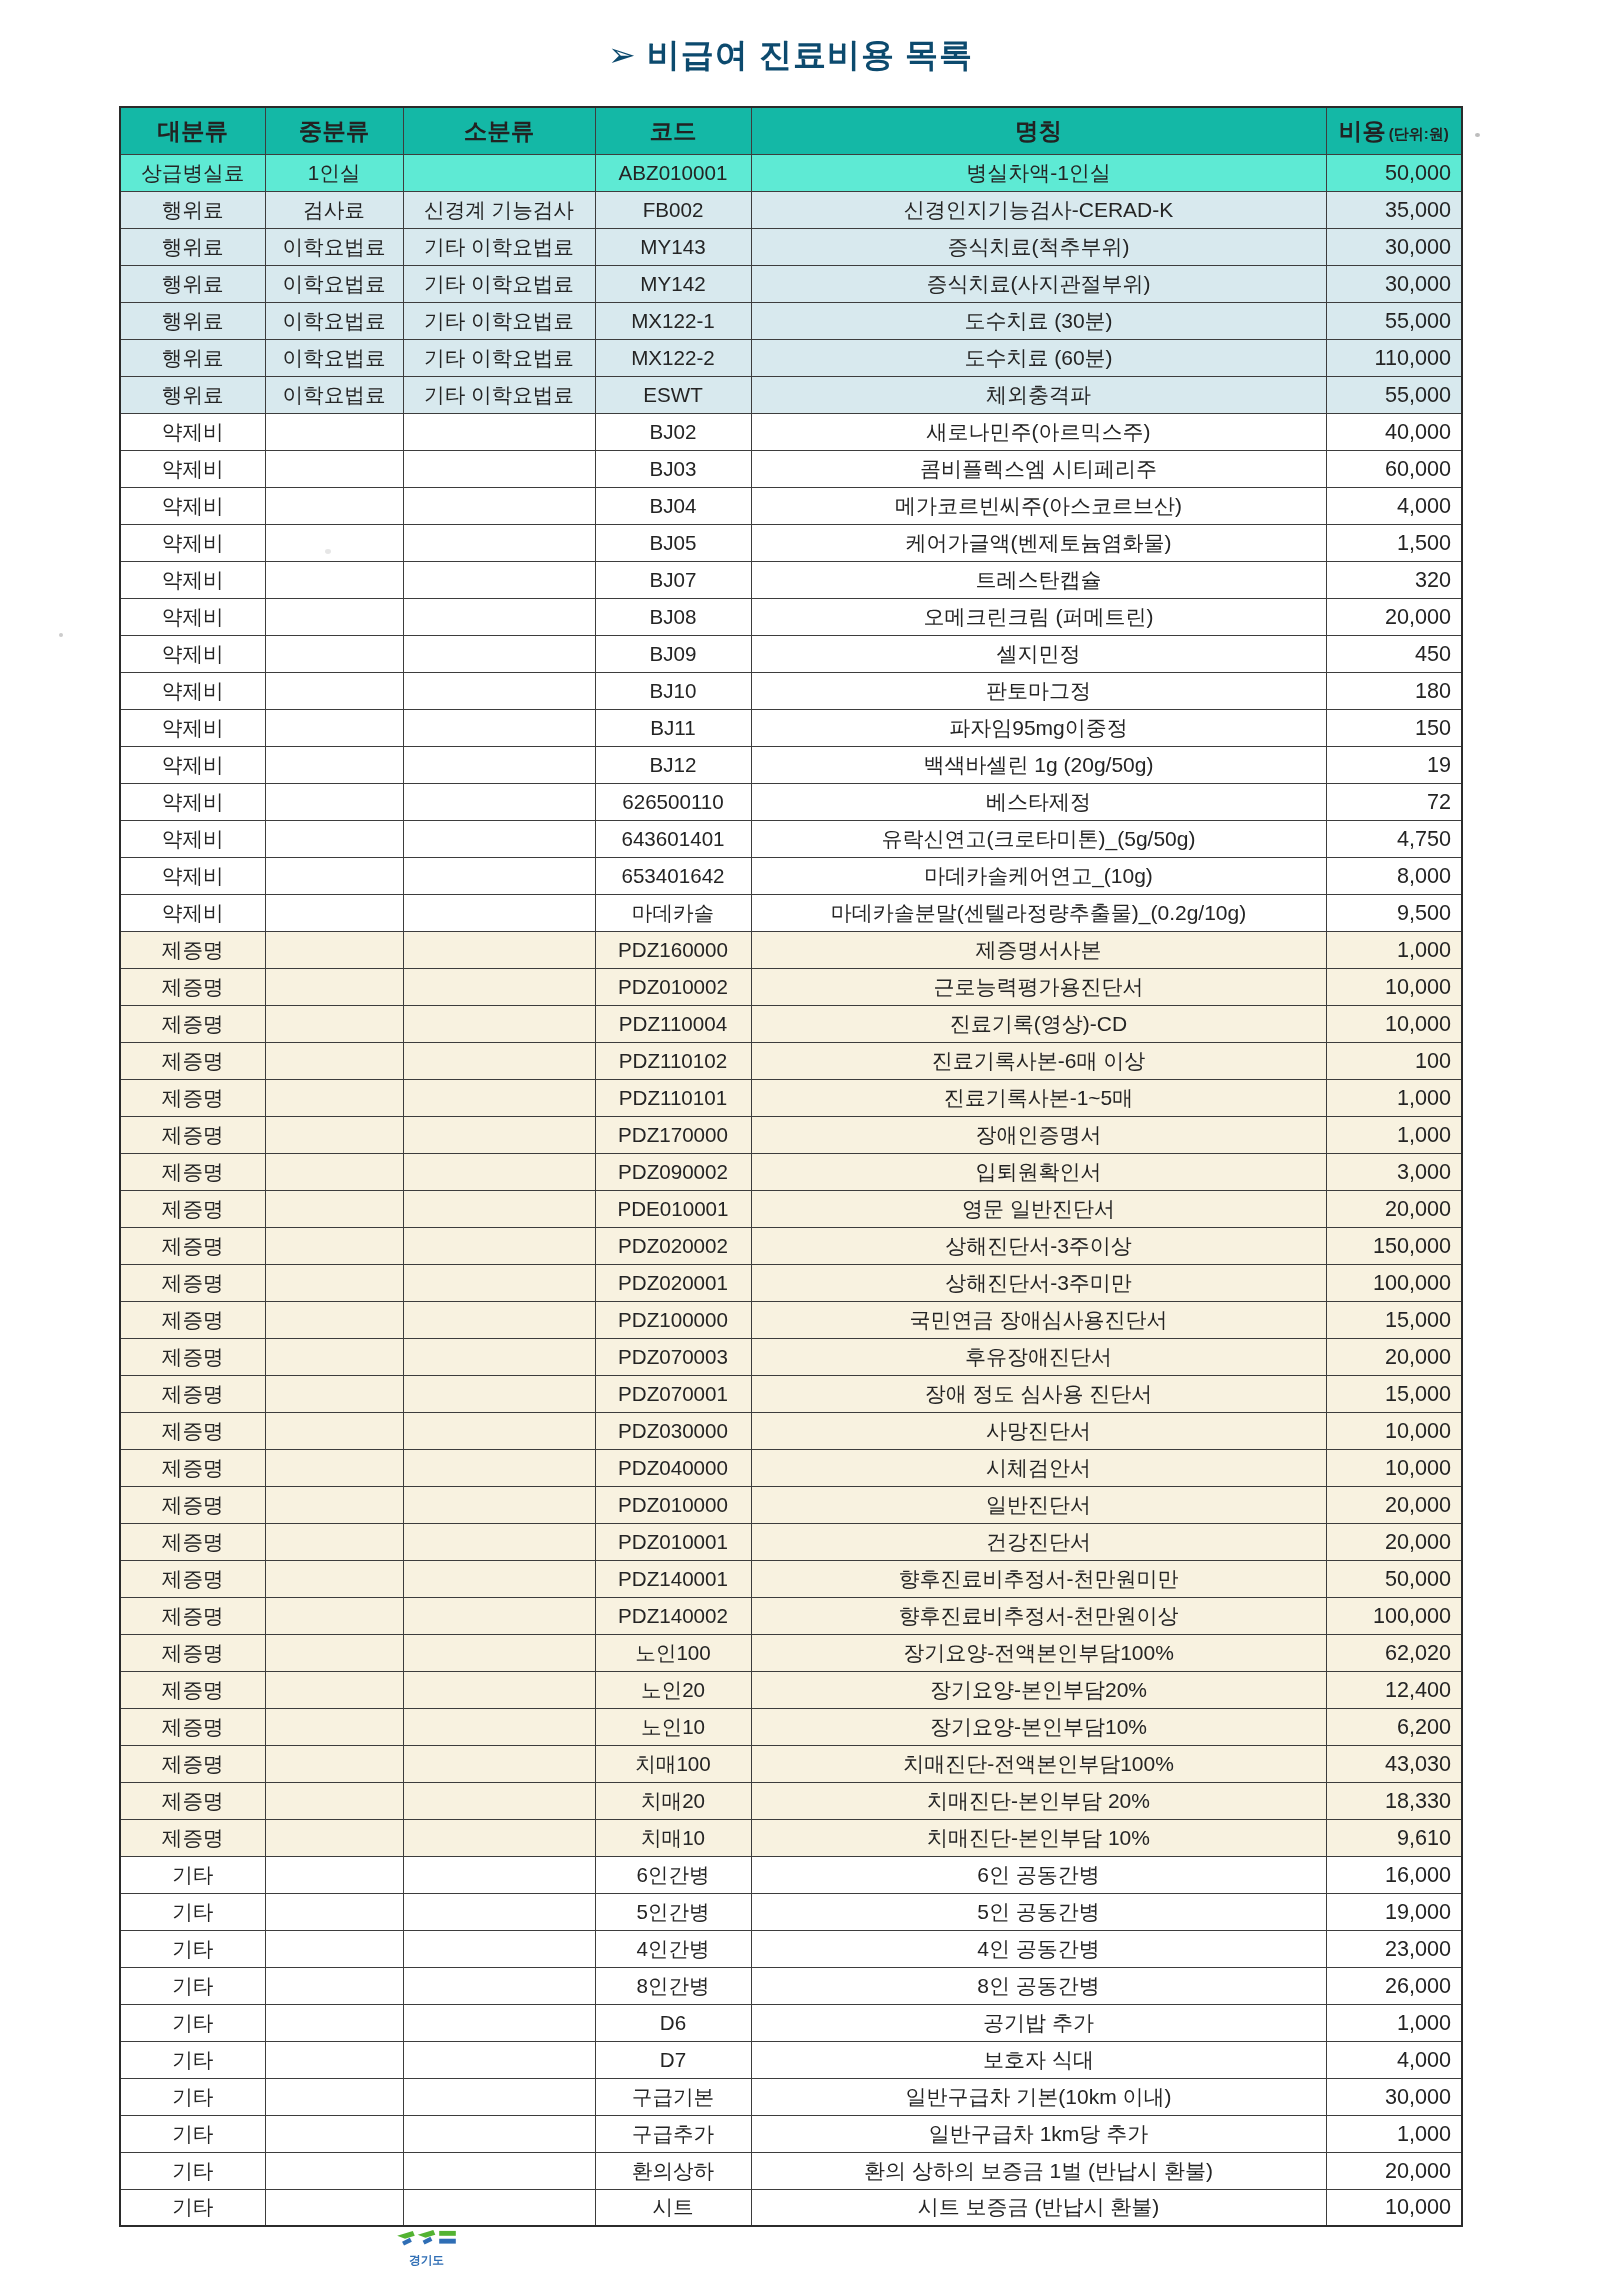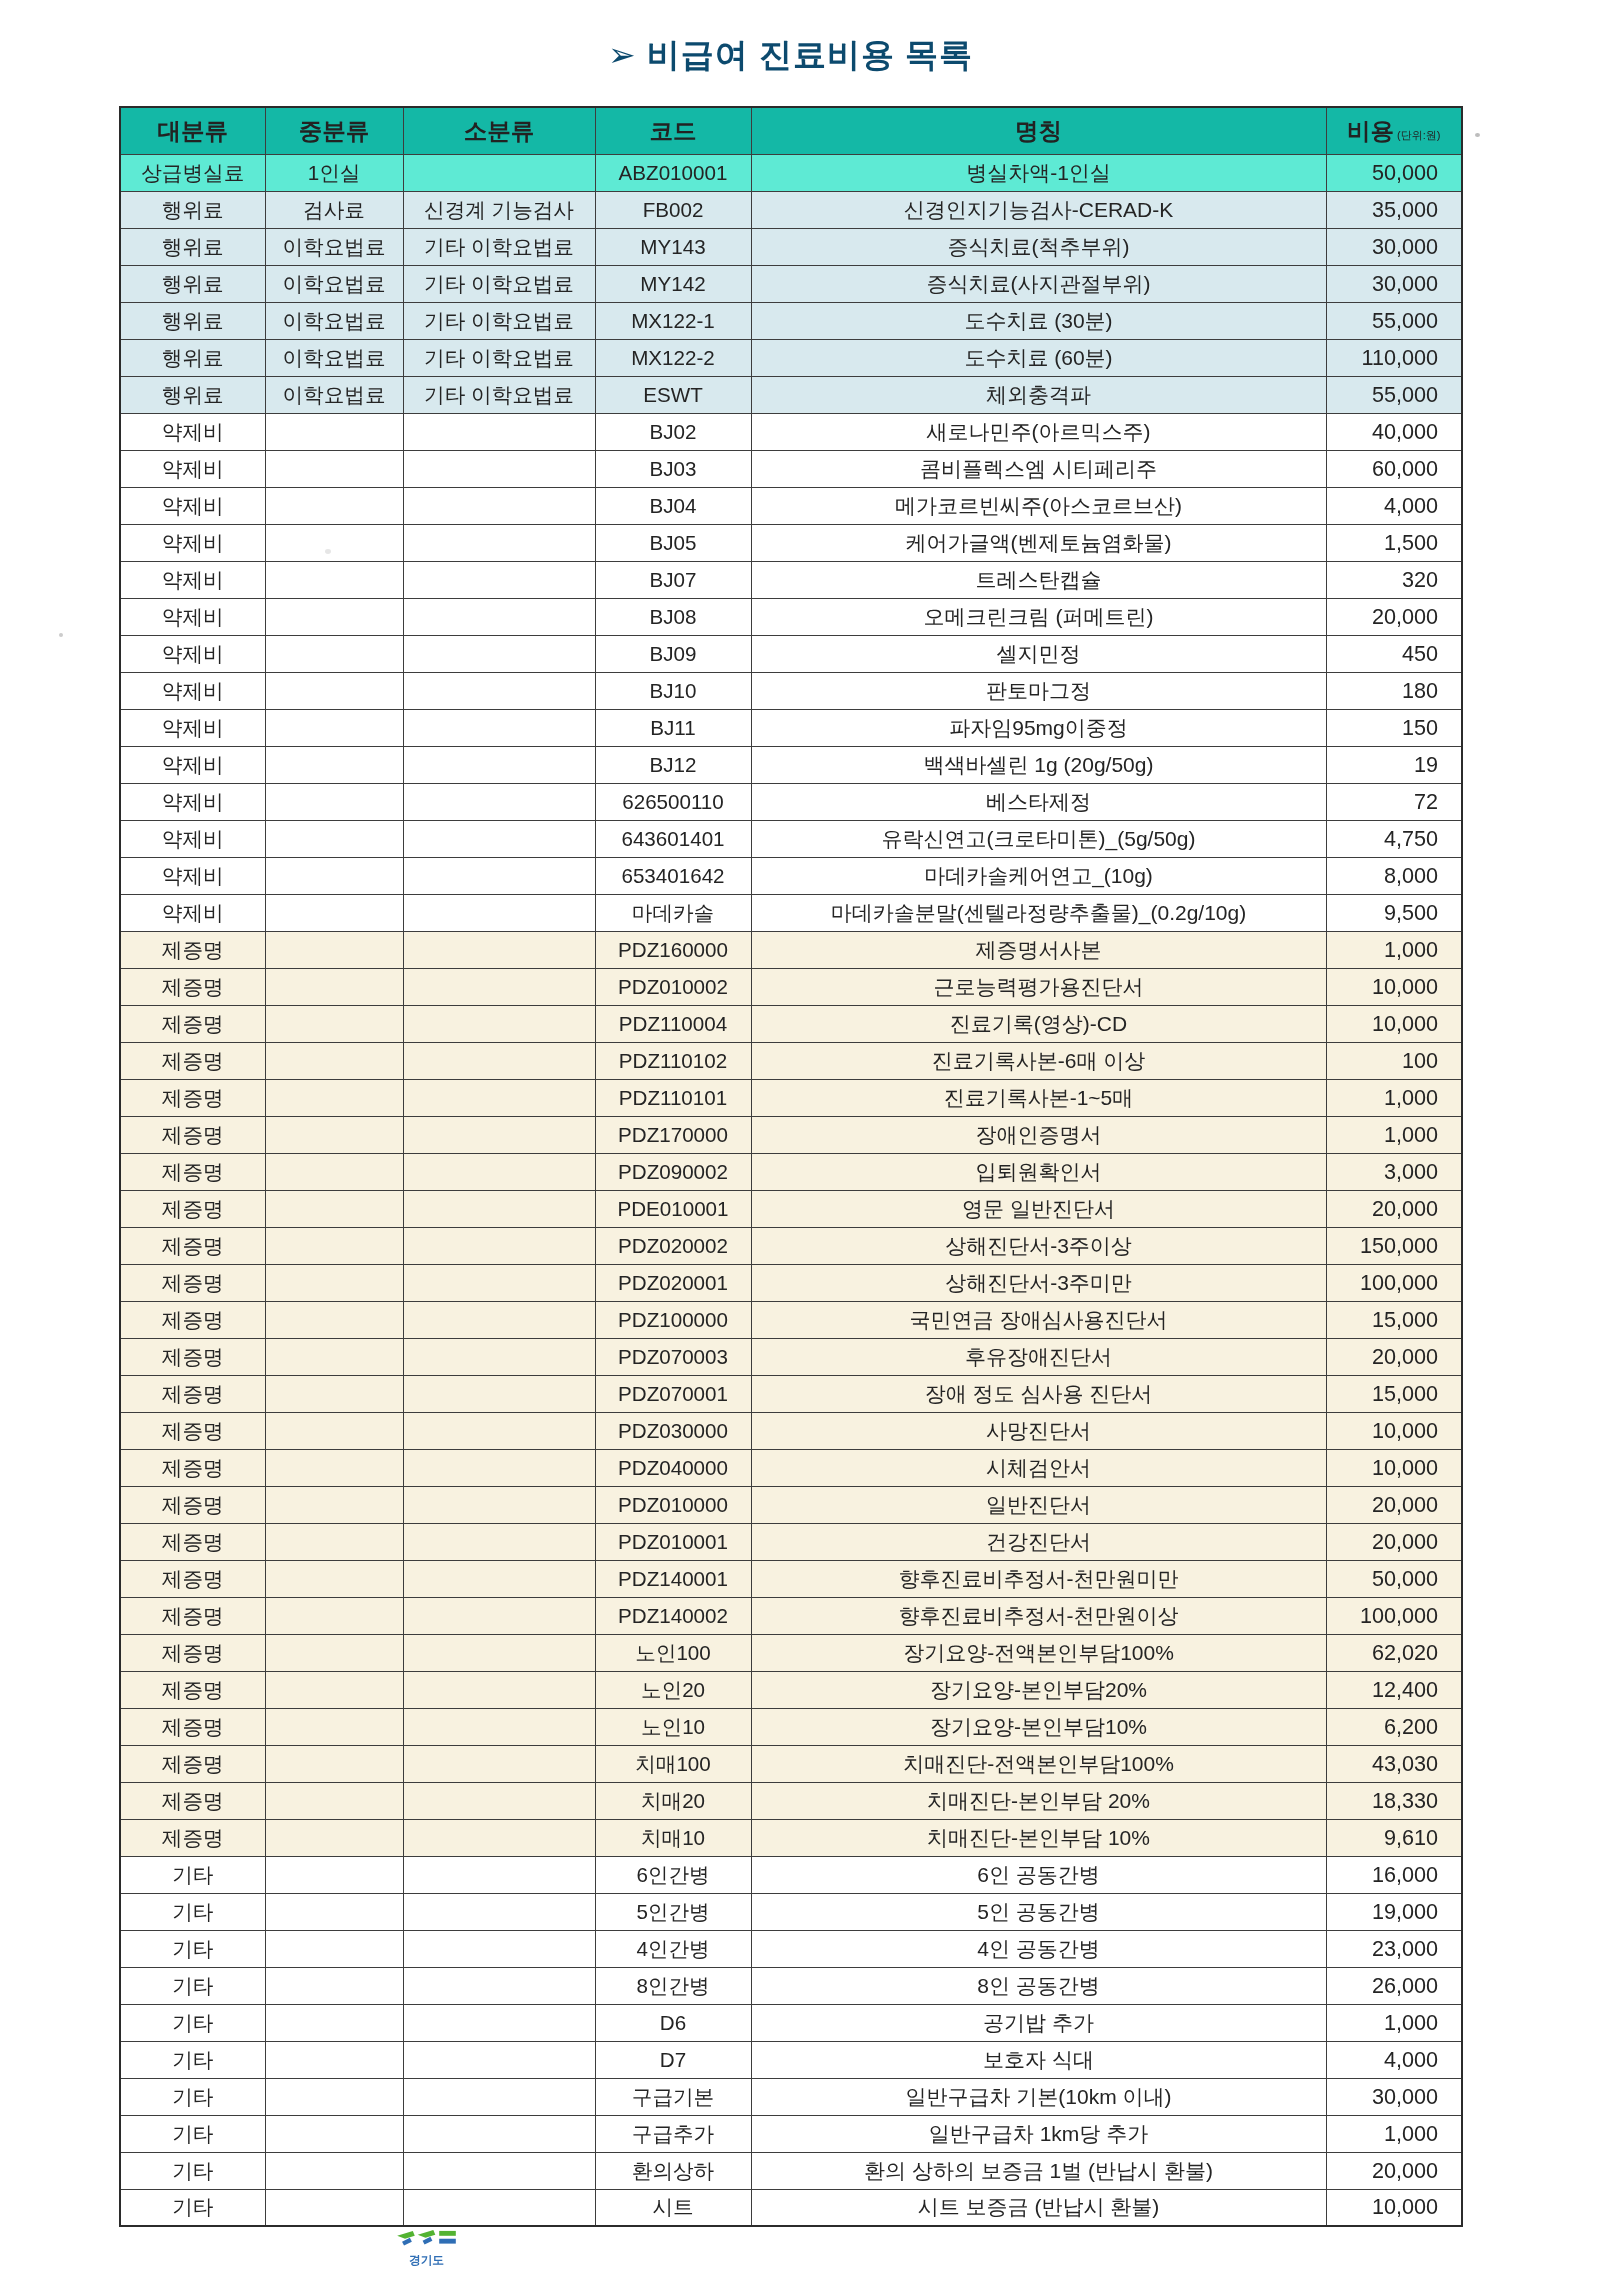--- a/index.html
+++ b/index.html
@@ -43,24 +43,24 @@
     background:#14b8a6;
     color:#222;
   }
   .doc-table tbody tr{height:37px;}
   .doc-table td{
     font-size:20.6px;
     text-align:center;
     color:#242424;
   }
   .doc-table td.c4{font-size:21px;}
-  .doc-table td.c5{text-align:right;padding-right:23px;font-size:21.6px;}
+  .doc-table td.c5{text-align:right;padding-right:10px;font-size:21.6px;}
   .cost-unit{
-    font-size:11px;
-    font-weight:normal;
+    font-size:15px;
+    font-weight:bold;
     margin-left:3px;
     letter-spacing:0;
   }
   .footer-logo{
     position:absolute;
     left:395px;top:2227px;
     width:63px;height:43px;
   }
   .footer-name{
     position:absolute;

